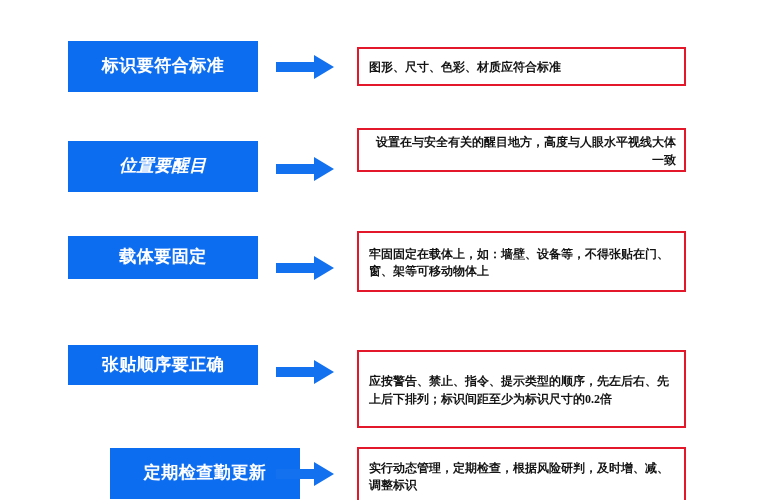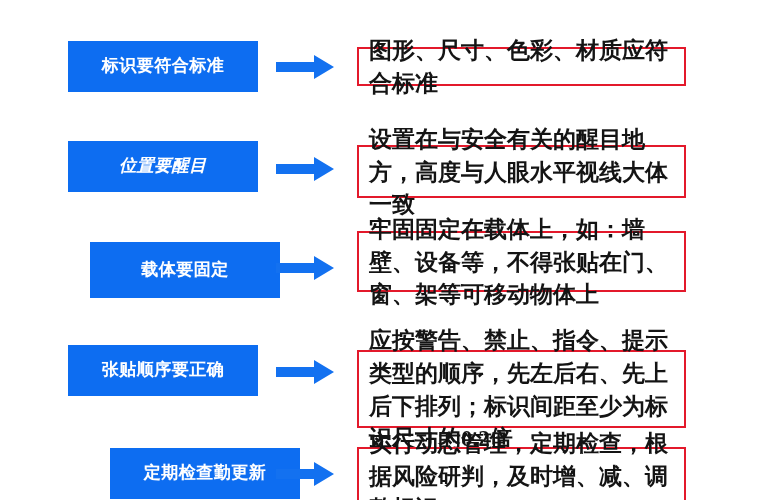--- a/index.html
+++ b/index.html
@@ -61,43 +61,43 @@
   .detail-box {
     position: absolute;
     left: 357px;
     width: 329px;
     box-sizing: border-box;
     border: 2px solid #e3192b;
     background: #ffffff;
     color: #141414;
     font-family: "Liberation Serif", "DejaVu Serif", serif;
     font-weight: bold;
-    font-size: 23px;
+    font-size: 12px;
     line-height: 1.42;
     padding: 5px 8px 2px 10px;
     display: flex;
     align-items: center;
     letter-spacing: 0px;
   }
   .detail-box .txt { display: block; width: 100%; }
 
   
   .r1 .stage-box  { top: 41px;  height: 51px; }
   .r1 .arrow      { top: 54px; }
   .r1 .detail-box { top: 47px;  height: 39px; }
 
   .r2 .stage-box  { top: 141px; height: 51px; font-style: italic; }
   .r2 .arrow      { top: 156px; }
-  .r2 .detail-box { top: 145px; height: 53px; }
+  .r2 .detail-box { top: 128px; height: 44px; text-align: right; }
 
-  .r3 .stage-box  { top: 242px; height: 56px; margin-left: 22px; }
+  .r3 .stage-box  { top: 236px; height: 43px; }
   .r3 .arrow      { top: 255px; }
   .r3 .detail-box { top: 231px; height: 61px; }
 
-  .r4 .stage-box  { top: 345px; height: 51px; }
+  .r4 .stage-box  { top: 345px; height: 40px; }
   .r4 .arrow      { top: 359px; }
   .r4 .detail-box { top: 350px; height: 78px; }
 
   .r5 .stage-box  { top: 448px; height: 51px; margin-left: 42px; }
   .r5 .arrow      { top: 461px; }
   .r5 .detail-box { top: 447px; height: 57px; }
 </style>
 </head>
 <body>
 

